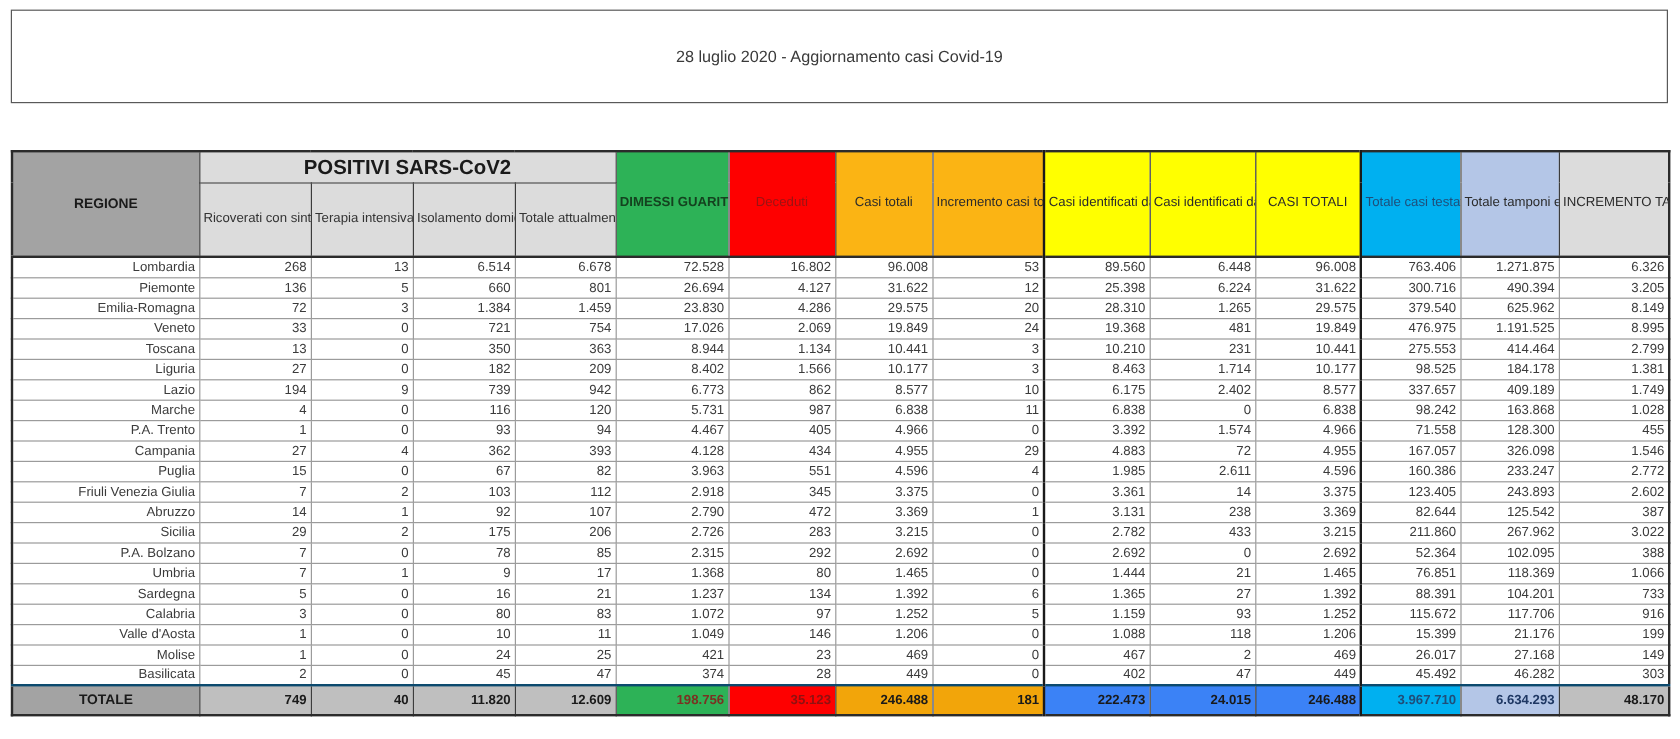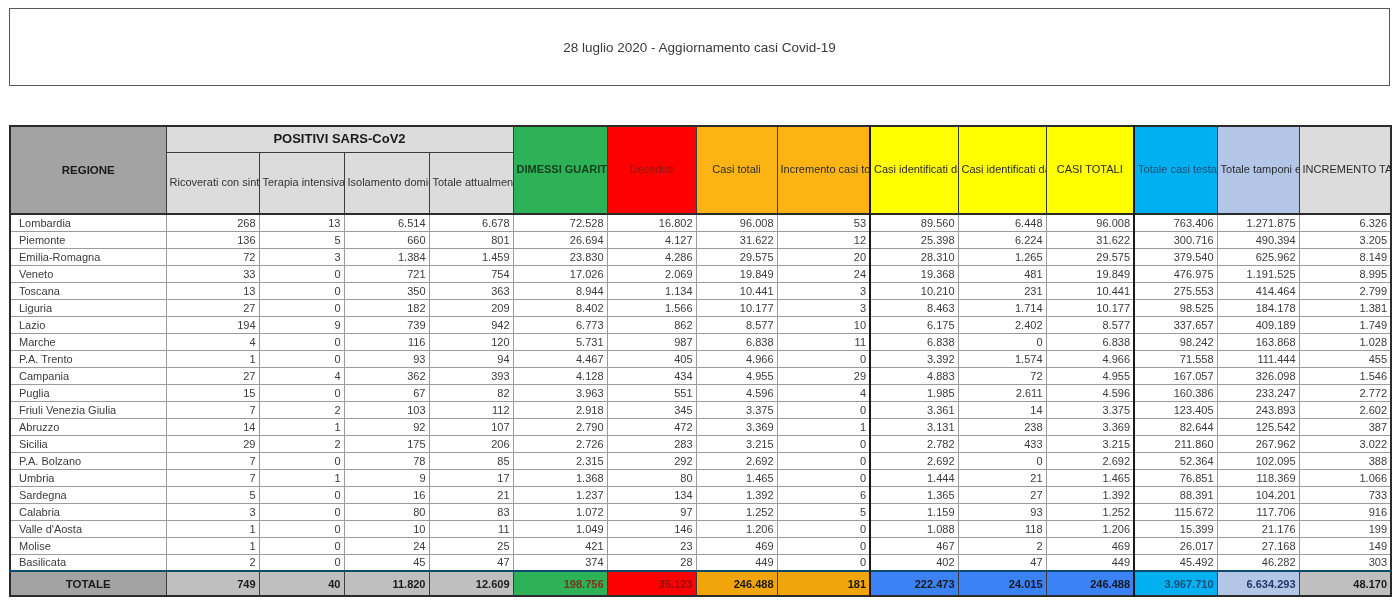--- a/index.html
+++ b/index.html
@@ -5,31 +5,31 @@
   html,body{margin:0;padding:0;background:#ffffff;}
   body{width:1400px;height:616px;overflow:hidden;font-family:"Liberation Sans",sans-serif;color:#333;}
   .page{padding:8px 9px 0 9px;}
   .title-box{border:1px solid #595959;width:1379px;height:76px;display:flex;flex-direction:column;justify-content:center;align-items:center;gap:15px;font-size:13.5px;color:#3a3a3a;background:#fff;}
   .covid-table{border-collapse:collapse;table-layout:fixed;width:1381px;margin-top:39px;font-size:11px;border:2px solid #2b2b2b;}
   .covid-table th,.covid-table td{overflow:hidden;white-space:nowrap;padding:0 3px;box-sizing:border-box;}
   thead th{border:1px solid #3c3c3c;font-weight:normal;vertical-align:middle;white-space:normal;line-height:1.25;}
   thead tr.group-row th{height:26px;}
   thead tr.sub-row th{height:62px;}
   th.corner{background:#a3a3a3;font-weight:bold;font-size:11.5px;color:#1a1a1a;}
-  th.group{background:#dcdcdc;font-weight:bold;font-size:13px;color:#1a1a1a;}
+  th.group{background:#dcdcdc;font-weight:bold;font-size:17px;color:#1a1a1a;}
   th.sub{background:#dcdcdc;font-size:11px;}
   th.green-h{background:#2db257;color:#14421f;font-weight:bold;}
   th.red-h{background:#fe0000;color:#9a1313;margin-left:28px;}
   th.orange-h{background:#fbb414;color:#2b2b2b;}
   th.yellow-h{background:#ffff00;color:#2b2b2b;}
   th.cyan-h{background:#00b0f0;color:#1f4e79;}
   th.peri-h{background:#b4c6e7;color:#2b2b2b;}
   th.grayl-h{background:#dcdcdc;color:#2b2b2b;}
   tbody td{border:1px solid #9b9b9b;height:17px;color:#3b3b3b;}
-  tbody td.region{text-align:left;padding-left:8px;}
+  tbody td.region{text-align:right;padding-left:8px;}
   td.num{text-align:right;}
   tfoot td{border:1px solid #3c3c3c;height:25px;font-weight:bold;color:#1a1a1a;}
   td.t-label{background:#a3a3a3;text-align:center;font-size:11.5px;}
   td.t-gray{background:#bfbfbf;}
   td.t-green{background:#2db257;color:#7a3222;}
   td.t-red{background:#fe0000;color:#8f1111;padding-left:13px;}
   td.t-orange{background:#f2a50a;}
   td.t-yellow{background:#3b82f6;}
   td.t-cyan{background:#00b0f0;color:#1f4e79;}
   td.t-peri{background:#b4c6e7;color:#1f3864;}
@@ -230,21 +230,21 @@
           <td class="num">93</td>
           <td class="num">94</td>
           <td class="num">4.467</td>
           <td class="num">405</td>
           <td class="num">4.966</td>
           <td class="num">0</td>
           <td class="num sep-left">3.392</td>
           <td class="num">1.574</td>
           <td class="num">4.966</td>
           <td class="num sep-left">71.558</td>
-          <td class="num">111.444</td>
+          <td class="num">128.300</td>
           <td class="num">455</td>
         </tr>
         <tr>
           <td class="region">Campania</td>
           <td class="num">27</td>
           <td class="num">4</td>
           <td class="num">362</td>
           <td class="num">393</td>
           <td class="num">4.128</td>
           <td class="num">434</td>

